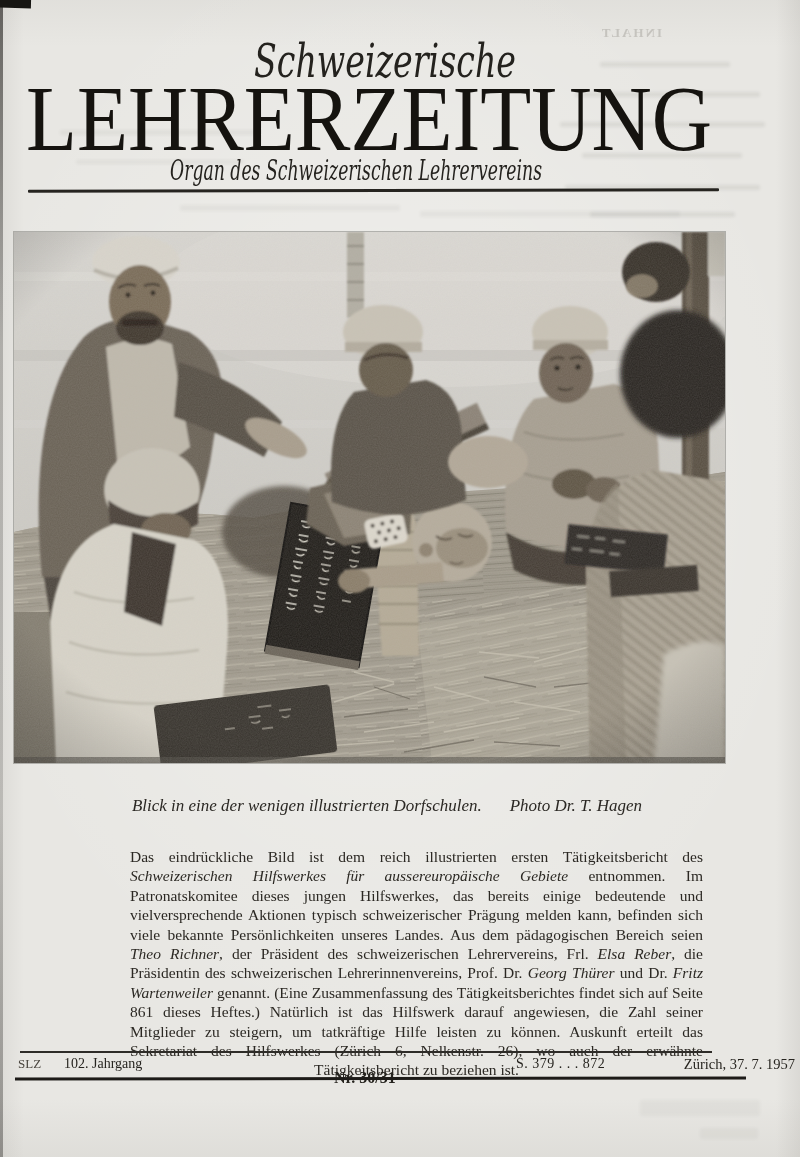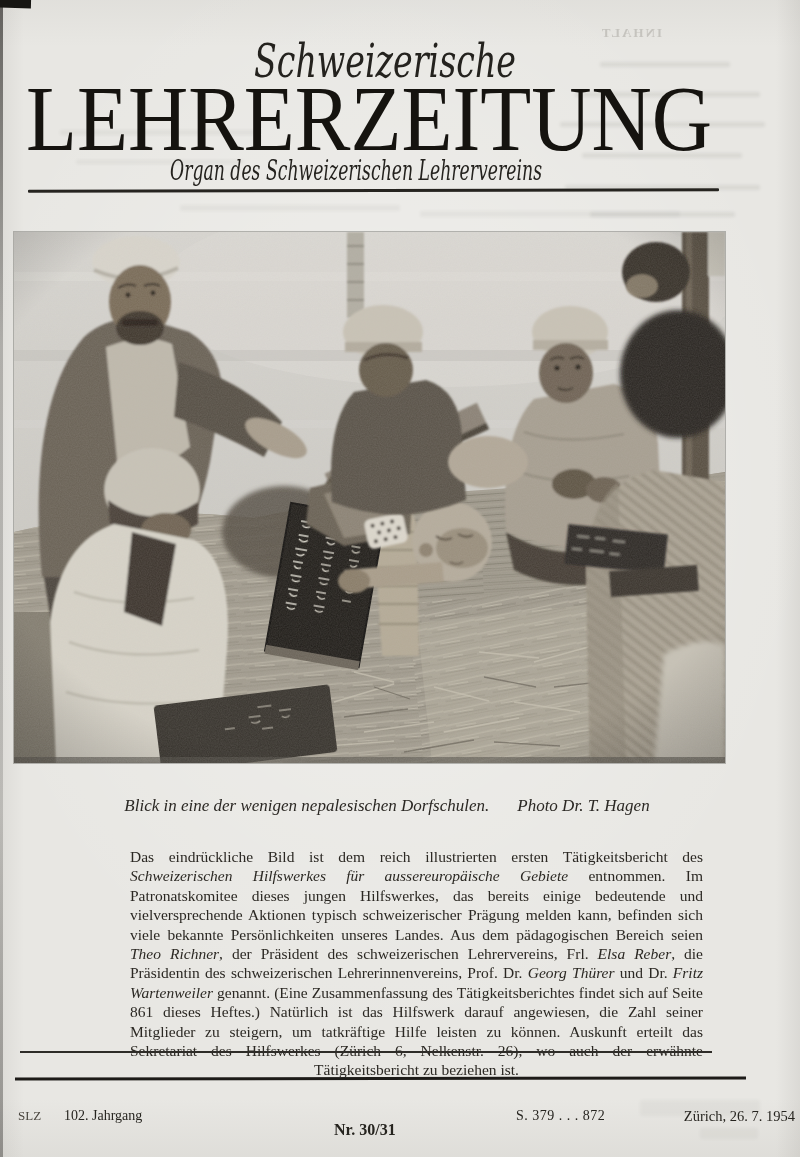--- a/index.html
+++ b/index.html
@@ -37,21 +37,21 @@
   
   .article{
     position:absolute;left:114px;top:831px;width:573px;margin:16px;
     font:15.5px/19.4px "Liberation Serif",serif;color:#2b2823;
     text-align:justify;text-align-last:center;
   }
   .article .it{font-style:italic;}
   
   .footer-rule-thin{position:absolute;left:20px;top:1051px;width:692px;height:2px;background:#2e2c28;}
   .footer-rule-thick{position:absolute;left:15px;top:1077px;width:731px;height:3px;background:#1d1b18;transform:rotate(-.08deg);}
-  .footer-text{position:absolute;left:0;top:1108px;width:800px;height:18px;font:14px "Liberation Serif",serif;color:#26241f;}
+  .footer-text{position:absolute;left:0;top:1056px;width:800px;height:18px;font:14px "Liberation Serif",serif;color:#26241f;}
   .footer-text span{position:absolute;top:0;white-space:nowrap;}
   .f-slz{left:18px;font-size:13px;color:#4a463f;}
   .f-vol{left:64px;text-align:right;}
   .f-num{left:334px;font-weight:700;font-size:16px;top:-2px;margin-top:13px;}
   .f-pages{left:516px;letter-spacing:.5px;}
   .f-date{right:5px;font-size:14.5px;}
 </style>
 </head>
 <body>
 
@@ -260,28 +260,28 @@
       <rect x="143" y="463" width="177" height="68" rx="4" fill="#38342e"></rect>
       <path d="M236,486 h12 m-10,5 q4,3 9,0 m-1,-14 h14 m-12,22 h11 m8,-16 h12 m-10,6 q4,3 8,0 m-66,6 h10" stroke="#cfc9bb" stroke-width="1.5" fill="none" opacity=".65"></path>
     </g>
 
     <rect x="0" y="525" width="711" height="6" fill="#55524b" opacity=".6"></rect>
     <rect x="0" y="0" width="711" height="531" fill="url(#vign)"></rect>
     <rect x="0" y="0" width="711" height="531" filter="url(#grainF)" opacity=".22"></rect>
   </svg>
 
   <div class="caption">
-    <span>Blick in eine der wenigen nepalesischen Dorfschulen.</span><span class="credit">Photo Dr. T. Hagen</span>
+    <span>Blick in eine der wenigen illustrierten Dorfschulen.</span><span class="credit">Photo Dr. T. Hagen</span>
   </div>
 
   <p class="article"><span>Das eindrückliche Bild ist dem reich illustrierten ersten Tätigkeitsbericht des </span><span class="it">Schweizerischen Hilfswerkes für aussereuropäische Gebiete</span><span> entnommen. Im Patronatskomitee dieses jungen Hilfswerkes, das bereits einige bedeutende und vielversprechende Aktionen typisch schweizerischer Prägung melden kann, befinden sich viele bekannte Persönlichkeiten unseres Landes. Aus dem pädagogischen Bereich seien </span><span class="it">Theo Richner</span><span>, der Präsident des schweizerischen Lehrervereins, Frl. </span><span class="it">Elsa Reber</span><span>, die Präsidentin des schweizerischen Lehrerinnenvereins, Prof. Dr. </span><span class="it">Georg Thürer</span><span> und Dr. </span><span class="it">Fritz Wartenweiler</span><span> genannt. (Eine Zusammenfassung des Tätigkeitsberichtes findet sich auf Seite 861 dieses Heftes.) Natürlich ist das Hilfswerk darauf angewiesen, die Zahl seiner Mitglieder zu steigern, um tatkräftige Hilfe leisten zu können. Auskunft erteilt das Sekretariat des Hilfswerkes (Zürich 6, Nelkenstr. 26), wo auch der erwähnte Tätigkeitsbericht zu beziehen ist.</span></p>
 
   <div class="footer-rule-thin"></div>
   <div class="footer-text">
     <span class="f-slz">SLZ</span>
     <span class="f-vol">102. Jahrgang</span>
     <span class="f-num">Nr. 30/31</span>
     <span class="f-pages">S. 379 . . . 872</span>
-    <span class="f-date">Zürich, 26. 7. 1954</span>
+    <span class="f-date">Zürich, 37. 7. 1957</span>
   </div>
   <div class="footer-rule-thick"></div>
 
 </div>
 
 </body></html>

